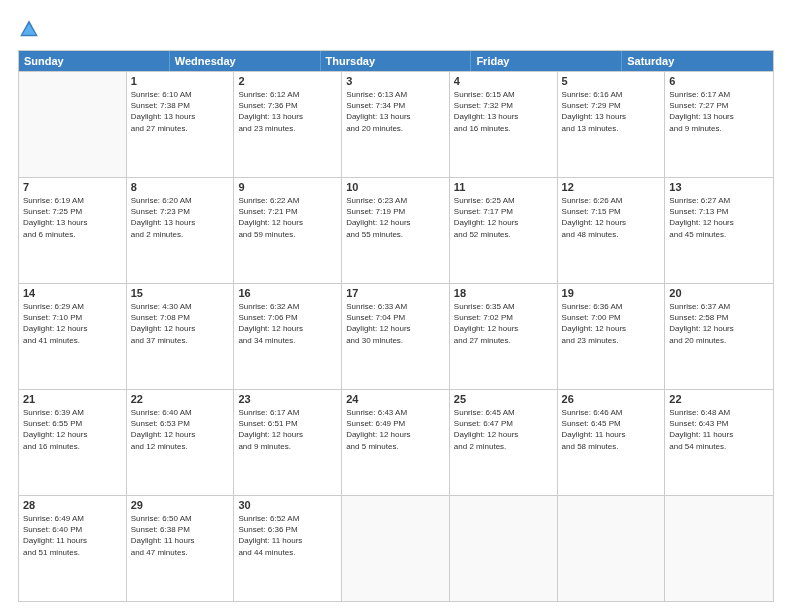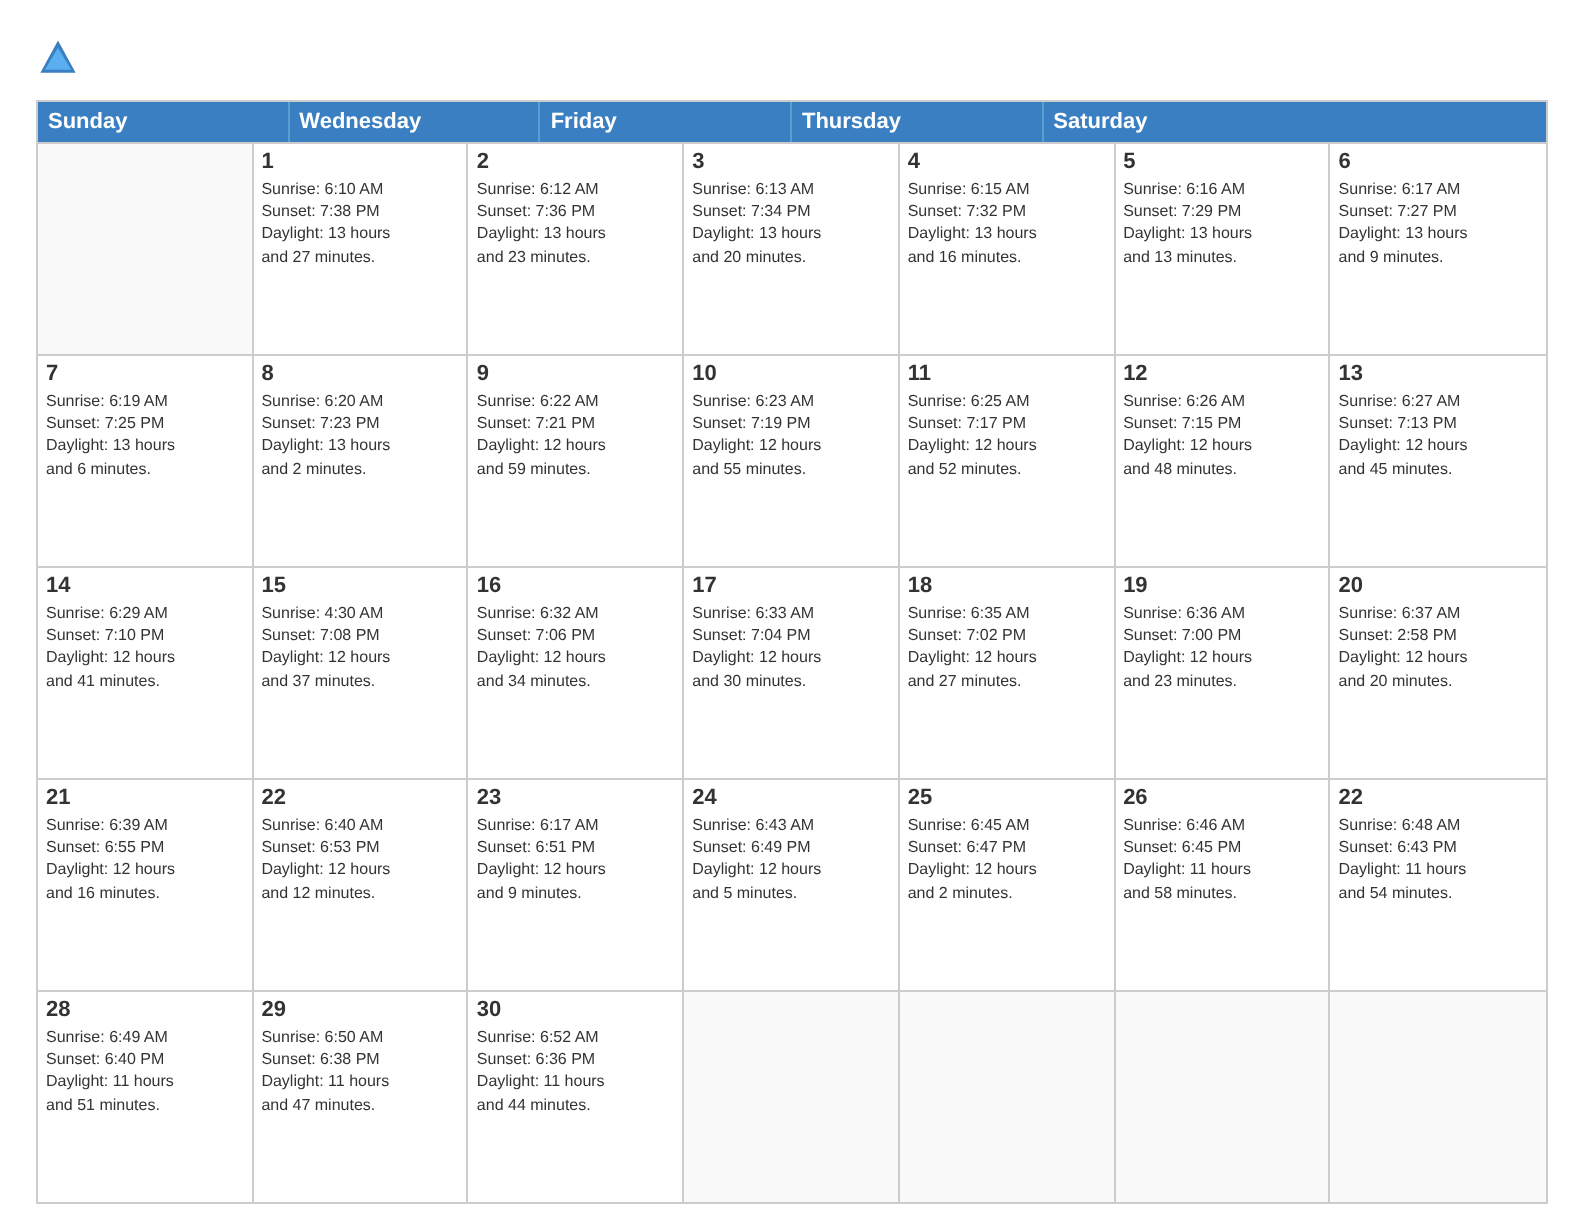--- a/index.html
+++ b/index.html
@@ -56,21 +56,21 @@
       color: #555;
     }
     .calendar {
       flex: 1;
       display: flex;
       flex-direction: column;
       border: 1px solid #ccc;
     }
     .cal-header-row {
       display: grid;
-      grid-template-columns: repeat(6, 1fr);
+      grid-template-columns: repeat(5, 1fr);
       background: #3a7fc1;
     }
     .cal-header-cell {
       color: #fff;
       font-size: 11px;
       font-weight: bold;
       padding: 4px 5px;
       text-align: left;
       border-right: 1px solid #5a9fd4;
     }
@@ -128,22 +128,22 @@
     <div class="title-block">
       <div class="month-title"></div>
       <div class="location"></div>
     </div>
   </div>
 
   <div class="calendar">
     <div class="cal-header-row">
     <div class="cal-header-cell">Sunday</div>
         <div class="cal-header-cell">Wednesday</div>
+        <div class="cal-header-cell">Thursday</div>
         <div class="cal-header-cell">Friday</div>
-        <div class="cal-header-cell">Thursday</div>
         <div class="cal-header-cell">Saturday</div>
       </div>
     <div class="cal-body">
     <div class="cal-week">
           <div class="cal-cell empty"></div>
           <div class="cal-cell">
             <span class="day-number">1</span>
             <span class="cell-line">Sunrise: 6:10 AM</span>
             <span class="cell-line">Sunset: 7:38 PM</span>
             <span class="cell-line">Daylight: 13 hours</span>

